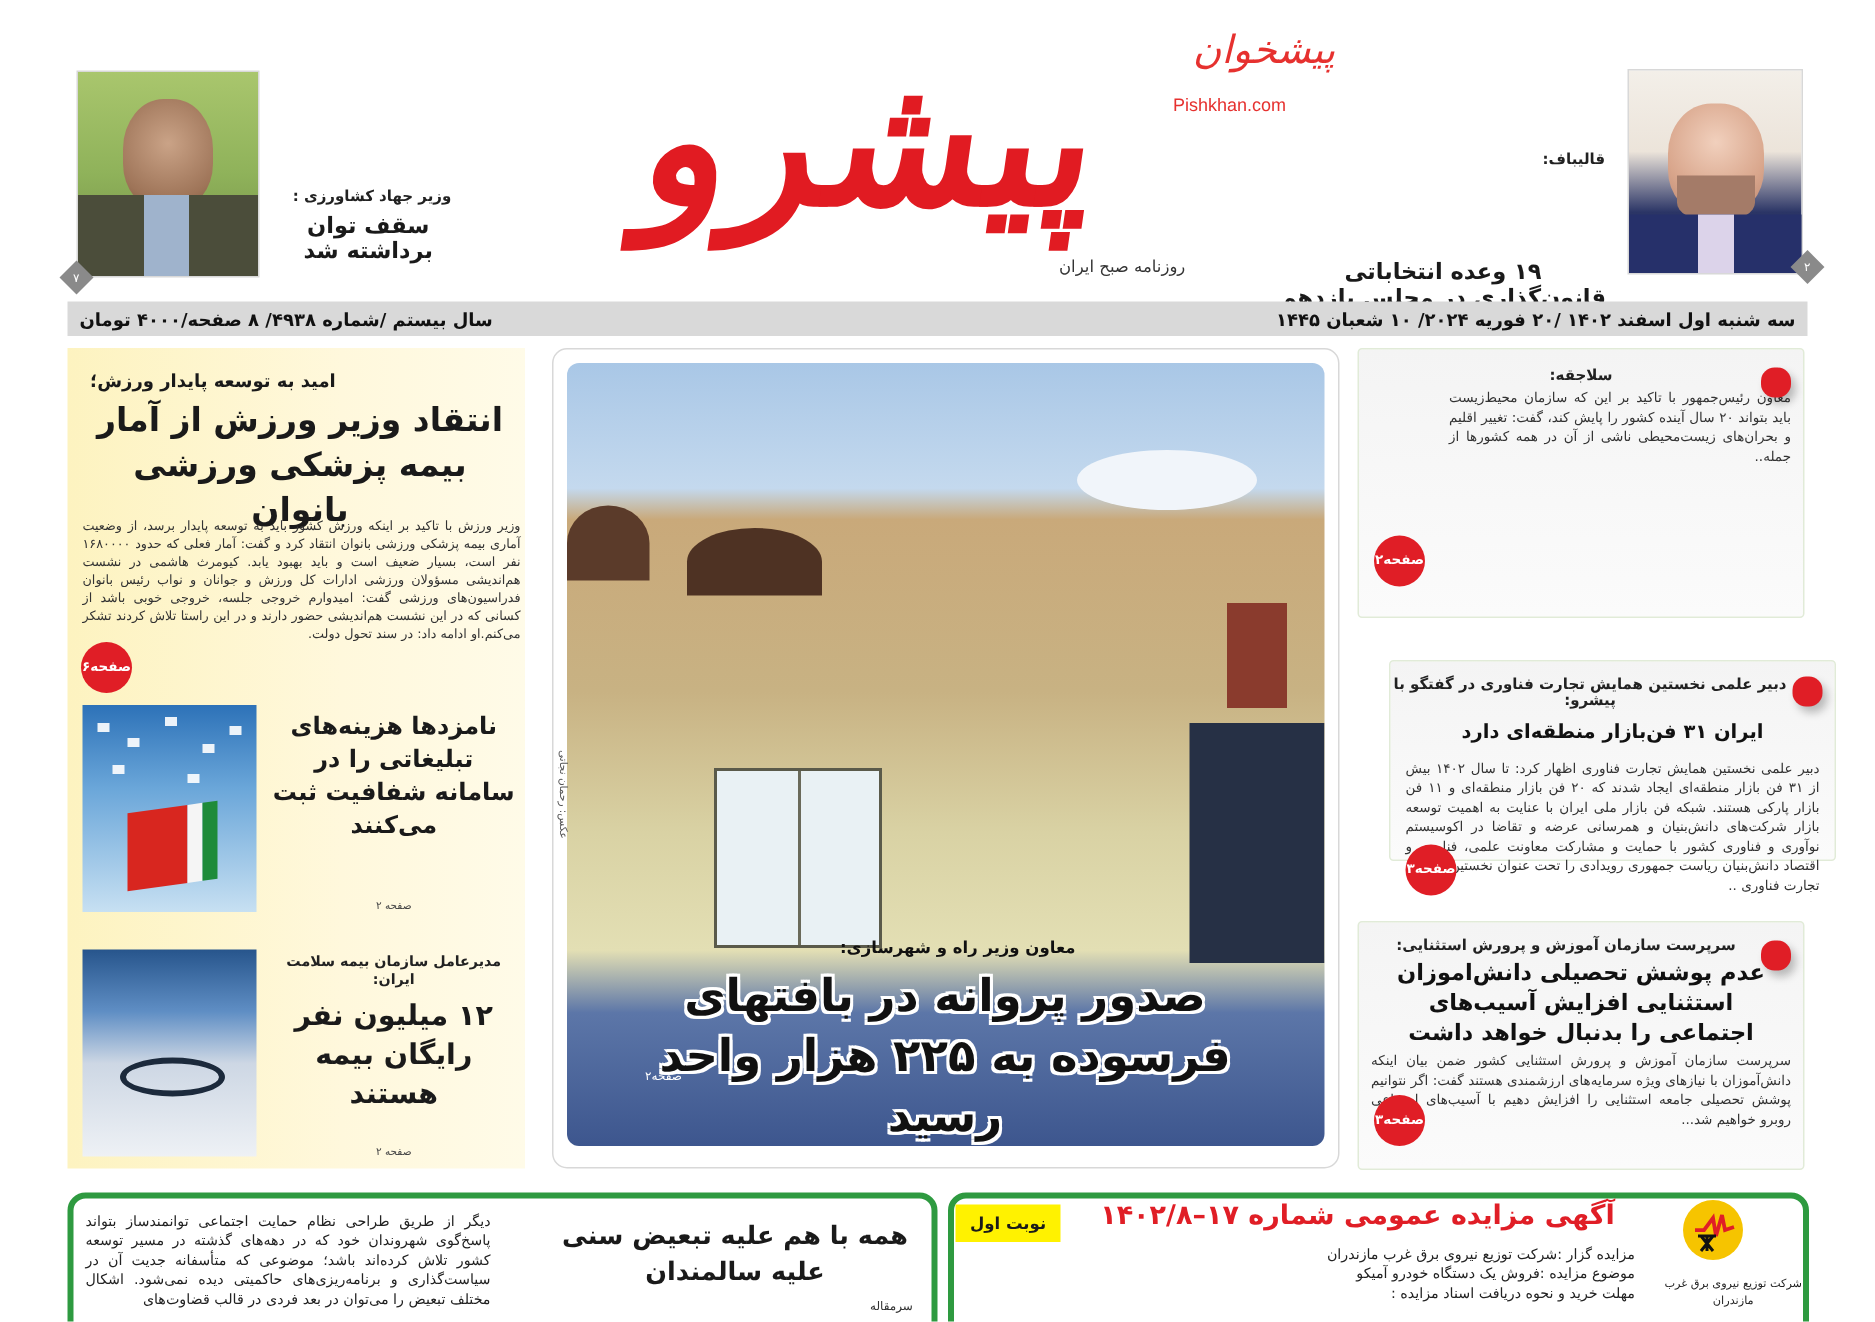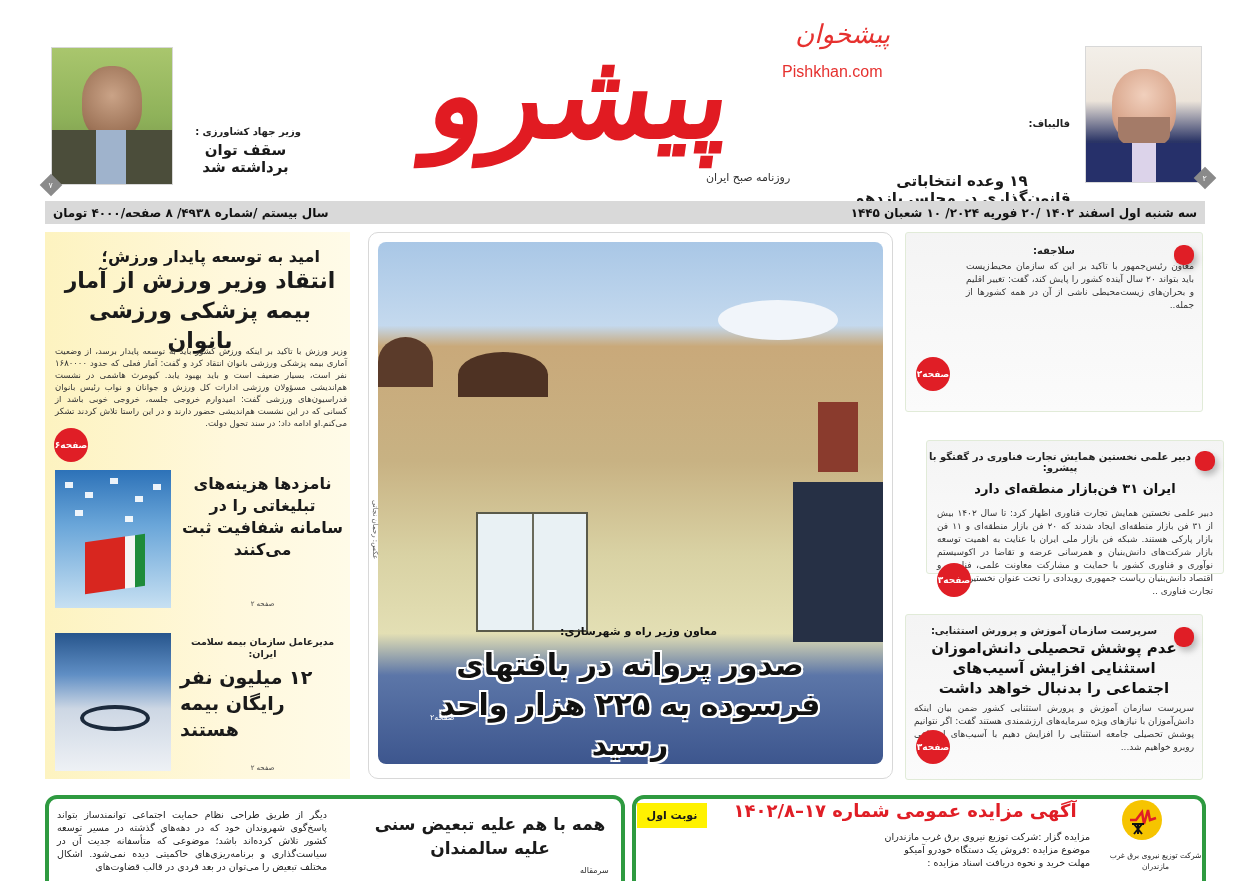--- a/index.html
+++ b/index.html
@@ -21,34 +21,34 @@
   .photo-left .face { position:absolute; left:30px; top:18px; width:60px; height:74px; border-radius: 45% 45% 42% 42%;
     background: radial-gradient(circle at 50% 40%, #caa387 0%, #9e7458 70%, #7b573f 100%); }
   .photo-left .suit { position:absolute; left:0; top:82px; width:122px; height:56px; background:#4b4d3a; }
   .photo-left .shirt { position:absolute; left:44px; top:82px; width:30px; height:56px; background:#9fb3cc; }
 
   .page-badge { position:absolute; width:16px; height:16px; background:#8a8a8a; transform: rotate(45deg);
     color:#fff; font-size:8px; display:flex; align-items:center; justify-content:center; }
   .page-badge span { transform: rotate(-45deg); }
 
   .kicker { font-size: 10px; font-weight: bold; color: #222; }
-  .head-right-kicker { position:absolute; right: 180px; top: 101px; margin-top: 17px; }
+  .head-right-kicker { position:absolute; right: 180px; top: 101px; }
   .head-right-title { position:absolute; right: 178px; top: 129px; width: 220px; text-align: center;
     font-size: 15px; font-weight: bold; line-height: 17px; margin-top: 44px; }
   .head-left-kicker { position:absolute; left: 183px; top: 126px; width: 130px; text-align: center; }
   .head-left-title { position:absolute; left: 178px; top: 142px; width: 135px; text-align: center;
     font-size: 15px; font-weight: bold; line-height: 17px; }
 
   .logo-main { position:absolute; left: 530px; top: 20px; width: 200px; height: 170px;
     font-family: "DejaVu Serif", serif; font-size: 120px; font-weight: bold; color: #e11b22; line-height: 150px;
     transform: skewX(-8deg); letter-spacing: -10px; }
   .logo-tag { position:absolute; left: 706px; top: 171px; font-size: 11px; color: #333; }
   .pishkhan { position:absolute; left: 782px; top: 5px; width: 108px; height: 90px; }
   .pishkhan .fa { font-family: "DejaVu Serif", serif; font-size: 26px; color: #e6312f; line-height: 58px; font-style: italic; }
-  .pishkhan .en { font-family: "Liberation Sans", sans-serif; font-size: 16px; color: #e6312f; direction: ltr; }
+  .pishkhan .en { font-family: "Liberation Sans", sans-serif; font-size: 12px; color: #e6312f; direction: ltr; }
 
   
   .date-bar { position:absolute; left: 45px; top: 201px; width: 1160px; height: 23px; background: #d9d9d9;
     display:flex; justify-content: space-between; align-items:center; padding: 0 8px; font-size: 12px; font-weight: bold; color:#111; }
 
   
   .rbox { position:absolute; left: 905px; width: 298px; background: linear-gradient(180deg,#f4f4f4 0%, #fbfbfb 100%);
     border: 1px solid #e1ebd8; border-radius: 3px; }
   .red-dot { position:absolute; width: 20px; height: 20px; background:#e01e26; border-radius: 45%;
     box-shadow: 3px 4px 6px rgba(0,0,0,0.25); }
@@ -72,40 +72,40 @@
   .cp-cloud { position:absolute; left: 340px; top: 58px; width: 120px; height: 40px; border-radius: 50%; background:#f1f5fa; }
   .cp-credit { position:absolute; left: 371px; top: 500px; font-size: 7px; color:#555; writing-mode: vertical-rl; }
   .cp-kicker { position:absolute; left: 560px; top: 625px; font-size: 11px; font-weight: bold; color:#111; }
   .cp-title { position:absolute; left: 400px; top: 645px; width: 460px; text-align:center; font-size: 30px; font-weight: bold;
     line-height: 40px; color:#111; text-shadow: -2px -2px 0 #fff, 2px -2px 0 #fff, -2px 2px 0 #fff, 2px 2px 0 #fff, 0 2px 0 #fff, 0 -2px 0 #fff; }
   .cp-page { position:absolute; left: 430px; top: 713px; font-size: 8px; color:#fff; }
 
   
   .lcol { position:absolute; left: 45px; top: 232px; width: 305px; height: 547px;
     background: linear-gradient(90deg, #fdf3c0 0%, #fff8dc 60%, #fffbe8 100%); }
-  .l-kicker { position:absolute; left: 60px; top: 247px; width: 260px; text-align:right; font-size: 16px; font-weight:bold; }
+  .l-kicker { position:absolute; left: 60px; top: 247px; width: 260px; text-align:left; font-size: 12px; font-weight:bold; }
   .l-title { position:absolute; left: 55px; top: 266px; width: 290px; text-align:center; font-size: 22px; font-weight:bold; line-height: 30px; }
   .l-body { position:absolute; left: 55px; top: 345px; width: 292px; font-size: 8.5px; line-height: 12px; color:#333; text-align: justify; }
   .l-pill { left: 54px; top: 428px; }
 
   .l-img1 { position:absolute; left: 55px; top: 470px; width: 116px; height: 138px; overflow:hidden;
     background: linear-gradient(180deg, #2d72b8 0%, #6aa6d9 40%, #c7e0f2 100%); }
   .ballot { position:absolute; left: 30px; top: 68px; width: 60px; height: 52px; transform: skewY(-8deg); }
   .ballot .red { position:absolute; left:0; top:0; width: 40px; height: 52px; background:#d8261f; }
   .ballot .wh { position:absolute; left:40px; top:0; width: 10px; height: 52px; background:#f5f5f5; }
   .ballot .gr { position:absolute; left:50px; top:0; width: 10px; height: 52px; background:#1e8b3a; }
   .paper { position:absolute; width: 8px; height: 6px; background:#fff; opacity: 0.9; }
   .l-t2 { position:absolute; left: 180px; top: 473px; width: 165px; text-align:center; font-size: 16px; font-weight:bold; line-height: 22px; }
   .l-p2 { position:absolute; left: 180px; top: 600px; width: 165px; text-align:center; font-size: 7px; color:#444; }
 
   .l-img2 { position:absolute; left: 55px; top: 633px; width: 116px; height: 138px; overflow:hidden;
     background: linear-gradient(180deg, #27558c 0%, #5f8ec4 30%, #cdd7e4 55%, #eef1f5 100%); }
   .steth { position:absolute; left: 25px; top: 72px; width: 70px; height: 26px; border: 4px solid #1c2a3c; border-radius: 50%; }
   .l-k3 { position:absolute; left: 180px; top: 636px; width: 165px; text-align:center; font-size: 9.5px; font-weight:bold; line-height: 12px; color:#222; }
-  .l-t3 { position:absolute; left: 180px; top: 664px; width: 165px; text-align:left; font-size: 19px; font-weight:bold; line-height: 26px; }
+  .l-t3 { position:absolute; left: 180px; top: 664px; width: 165px; text-align:center; font-size: 19px; font-weight:bold; line-height: 26px; }
   .l-p3 { position:absolute; left: 180px; top: 764px; width: 165px; text-align:center; font-size: 7px; color:#444; }
 
   
   .bbox { position:absolute; top: 795px; height: 100px; border: 4px solid #2e9a40; border-radius: 12px; background:#fff; }
   .bbox-left { left: 45px; width: 580px; }
   .bbox-right { left: 632px; width: 574px; }
   .ed-body { position:absolute; left: 57px; top: 808px; width: 270px; font-size: 9.5px; line-height: 13px; color:#222; text-align: justify; }
   .ed-title { position:absolute; left: 360px; top: 812px; width: 260px; text-align:center; font-size: 17px; font-weight:bold; line-height: 24px; }
   .ed-label { position:absolute; left: 580px; top: 866px; font-size: 8px; color:#333; }
 

